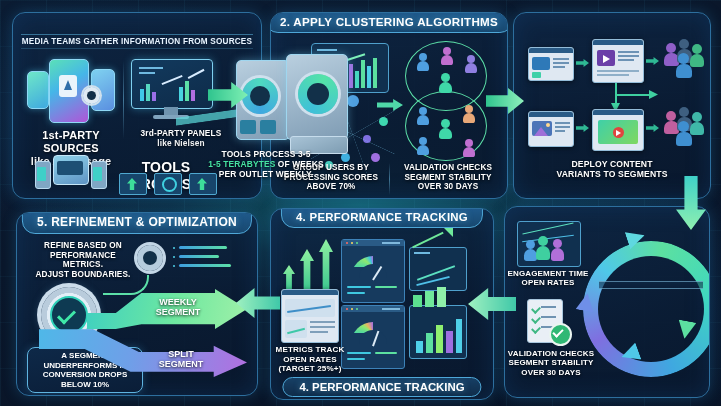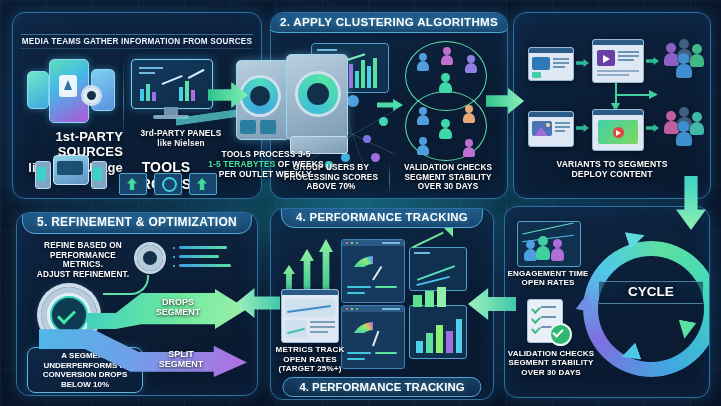--- a/index.html
+++ b/index.html
@@ -134,21 +134,21 @@
       <div style="position:absolute;left:54px;top:22px;width:4px;height:20px;background:#5ce0a8;"></div>
       <div style="position:absolute;left:60px;top:31px;width:4px;height:11px;background:#b06fe0;"></div>
       <div style="position:absolute;left:30px;top:20px;width:22px;height:1.6px;background:#d8ecff;transform:rotate(-22deg);"></div>
       <div style="position:absolute;left:56px;top:14px;width:18px;height:1.6px;background:#d8ecff;transform:rotate(-28deg);"></div>
       <div style="position:absolute;left:33px;top:48px;width:14px;height:9px;background:#6f93ae;"></div>
       <div style="position:absolute;left:22px;top:56px;width:36px;height:4px;background:#7fa3bd;border-radius:2px;"></div>
     </div>
 
     <div class="divider" style="left:110px;top:48px;height:78px;"></div>
 
-    <div class="cap" style="left:6px;top:116px;width:104px;font-size:13px;text-align:right;">
+    <div class="cap" style="left:6px;top:116px;width:104px;font-size:11px;">
       <div>1st-PARTY SOURCES</div>
       <div class="sub">like App Usage</div>
     </div>
     <div class="cap" style="left:116px;top:116px;width:104px;font-size:8.3px;">
       <div>3rd-PARTY PANELS</div>
       <div class="sub">like Nielsen</div>
     </div>
 
     <div style="position:absolute;left:22px;top:142px;width:78px;height:34px;">
       <div style="position:absolute;left:0;top:6px;width:14px;height:26px;background:#7fa6c4;border:1px solid #b9d9ee;border-radius:3px;"></div>
@@ -378,37 +378,37 @@
           <div class="head" style="width:10px;height:10px;background:#3fb8a8;left:2px;"></div>
           <div class="body" style="width:14px;height:13px;background:#3fb8a8;top:10px;"></div>
         </div>
       <div class="person" style="left:12px;top:14px;">
           <div class="head" style="width:11px;height:11px;background:#3f8fd0;left:2px;"></div>
           <div class="body" style="width:16px;height:14px;background:#3f8fd0;top:11px;"></div>
         </div>
     </div>
 
     <div class="cap" style="left:20px;top:146px;width:156px;font-size:8.6px;">
+      <div>DEPLOY CONTENT</div>
       <div>VARIANTS TO SEGMENTS</div>
-      <div>DEPLOY CONTENT</div>
     </div>
   </div>
 
   <div style="position:absolute;left:676px;top:176px;width:30px;height:54px;z-index:8;
               background:linear-gradient(180deg,#3fd0c8,#8ff0b0);
               clip-path:polygon(28% 0,72% 0,72% 62%,100% 62%,50% 100%,0 62%,28% 62%);
               filter:drop-shadow(0 0 5px rgba(70,230,180,.55));"></div>
 
   <div class="panel" style="left:16px;top:212px;width:240px;height:182px;">
     <div class="chip" style="font-size:12px;top:-2px;">5. REFINEMENT &amp; OPTIMIZATION</div>
 
     <div class="cap" style="left:12px;top:28px;width:108px;font-size:8.2px;text-align:center;">
       <div>REFINE BASED ON</div>
       <div>PERFORMANCE METRICS.</div>
-      <div>ADJUST REFINEMENT.</div>
+      <div>ADJUST BOUNDARIES.</div>
     </div>
 
     <div style="position:absolute;left:120px;top:28px;width:100px;height:36px;">
       <div class="gear" style="left:0;top:4px;width:26px;height:26px;background:radial-gradient(circle,#d7e6f2 38%,#b6ccdd 39%);box-shadow:0 0 0 3px #c3d6e6;"></div>
       <div class="dot" style="left:36px;top:6px;background:#4fd0e8;"></div>
       <div style="position:absolute;left:42px;top:5px;width:48px;height:3.4px;background:linear-gradient(90deg,#3f9fe0,#5ce0a8);border-radius:2px;"></div>
       <div class="dot" style="left:36px;top:15px;background:#4fd0e8;"></div>
       <div style="position:absolute;left:42px;top:14px;width:40px;height:3.4px;background:linear-gradient(90deg,#3f9fe0,#5ce0a8);border-radius:2px;"></div>
       <div class="dot" style="left:36px;top:24px;background:#4fd0e8;"></div>
       <div style="position:absolute;left:42px;top:23px;width:52px;height:3.4px;background:linear-gradient(90deg,#3f9fe0,#5ce0a8);border-radius:2px;"></div>
@@ -426,21 +426,21 @@
       <div>UNDERPERFORMS IF</div>
       <div>CONVERSION DROPS</div>
       <div>BELOW 10%</div>
     </div>
 
     <div style="position:absolute;left:70px;top:76px;width:160px;height:40px;
                 background:linear-gradient(100deg,#3fd0c0 0%,#6ee8a0 55%,#9ff0a8 100%);
                 clip-path:polygon(0 60%,18% 60%,34% 10%,80% 10%,80% 0,100% 50%,80% 100%,80% 88%,34% 88%,18% 100%,0 100%);
                 filter:drop-shadow(0 0 4px rgba(70,220,170,.45));"></div>
     <div class="mslabel" style="left:124px;top:84px;width:74px;font-size:9px;">
-      <div>DROPS</div>
+      <div>WEEKLY</div>
       <div>SEGMENT</div>
     </div>
 
     <div style="position:absolute;left:22px;top:112px;width:208px;height:52px;
                 background:linear-gradient(100deg,#4fb8e8 0%,#6f9fe8 45%,#b munch 46%,#b26fe0 100%);
                 background:linear-gradient(100deg,#4fb8e8 0%,#6f9fe8 45%,#b26fe0 100%);
                 clip-path:polygon(0 8%,26% 8%,48% 52%,84% 52%,84% 40%,100% 72%,84% 100%,84% 90%,44% 90%,22% 46%,0 46%);
                 filter:drop-shadow(0 0 4px rgba(130,120,230,.45));"></div>
     <div class="mslabel" style="left:126px;top:136px;width:76px;font-size:9px;">
       <div>SPLIT</div>
@@ -585,21 +585,20 @@
                   -webkit-mask:linear-gradient(#000 0 0) padding-box, linear-gradient(#000 0 0);
                   -webkit-mask-composite:xor;mask-composite:exclude;
                   filter:drop-shadow(0 0 6px rgba(70,200,220,.45));"></div>
       <div style="position:absolute;left:58px;top:0px;width:18px;height:18px;background:#5fd8e0;clip-path:polygon(0 0,100% 50%,0 100%);transform:rotate(-18deg);"></div>
       <div style="position:absolute;left:108px;top:92px;width:18px;height:18px;background:#5ce0a0;clip-path:polygon(0 0,100% 50%,0 100%);transform:rotate(100deg);"></div>
       <div style="position:absolute;left:52px;top:116px;width:18px;height:18px;background:#4fc8e8;clip-path:polygon(0 0,100% 50%,0 100%);transform:rotate(160deg);"></div>
       <div style="position:absolute;left:8px;top:64px;width:18px;height:18px;background:#6f8fe8;clip-path:polygon(0 0,100% 50%,0 100%);transform:rotate(-80deg);"></div>
     </div>
 
     <div class="cyclelabel" style="left:94px;top:74px;width:96px;font-size:13.5px;">
-      <div>CYCLE</div>
     </div>
   </div>
 
   <div style="position:absolute;left:468px;top:288px;width:48px;height:32px;z-index:9;
               background:linear-gradient(270deg,#3fc8a8,#9ff0c0);
               clip-path:polygon(100% 28%,42% 28%,42% 0,0 50%,42% 100%,42% 72%,100% 72%);
               filter:drop-shadow(0 0 4px rgba(70,220,170,.5));"></div>
 
 </div>
 

